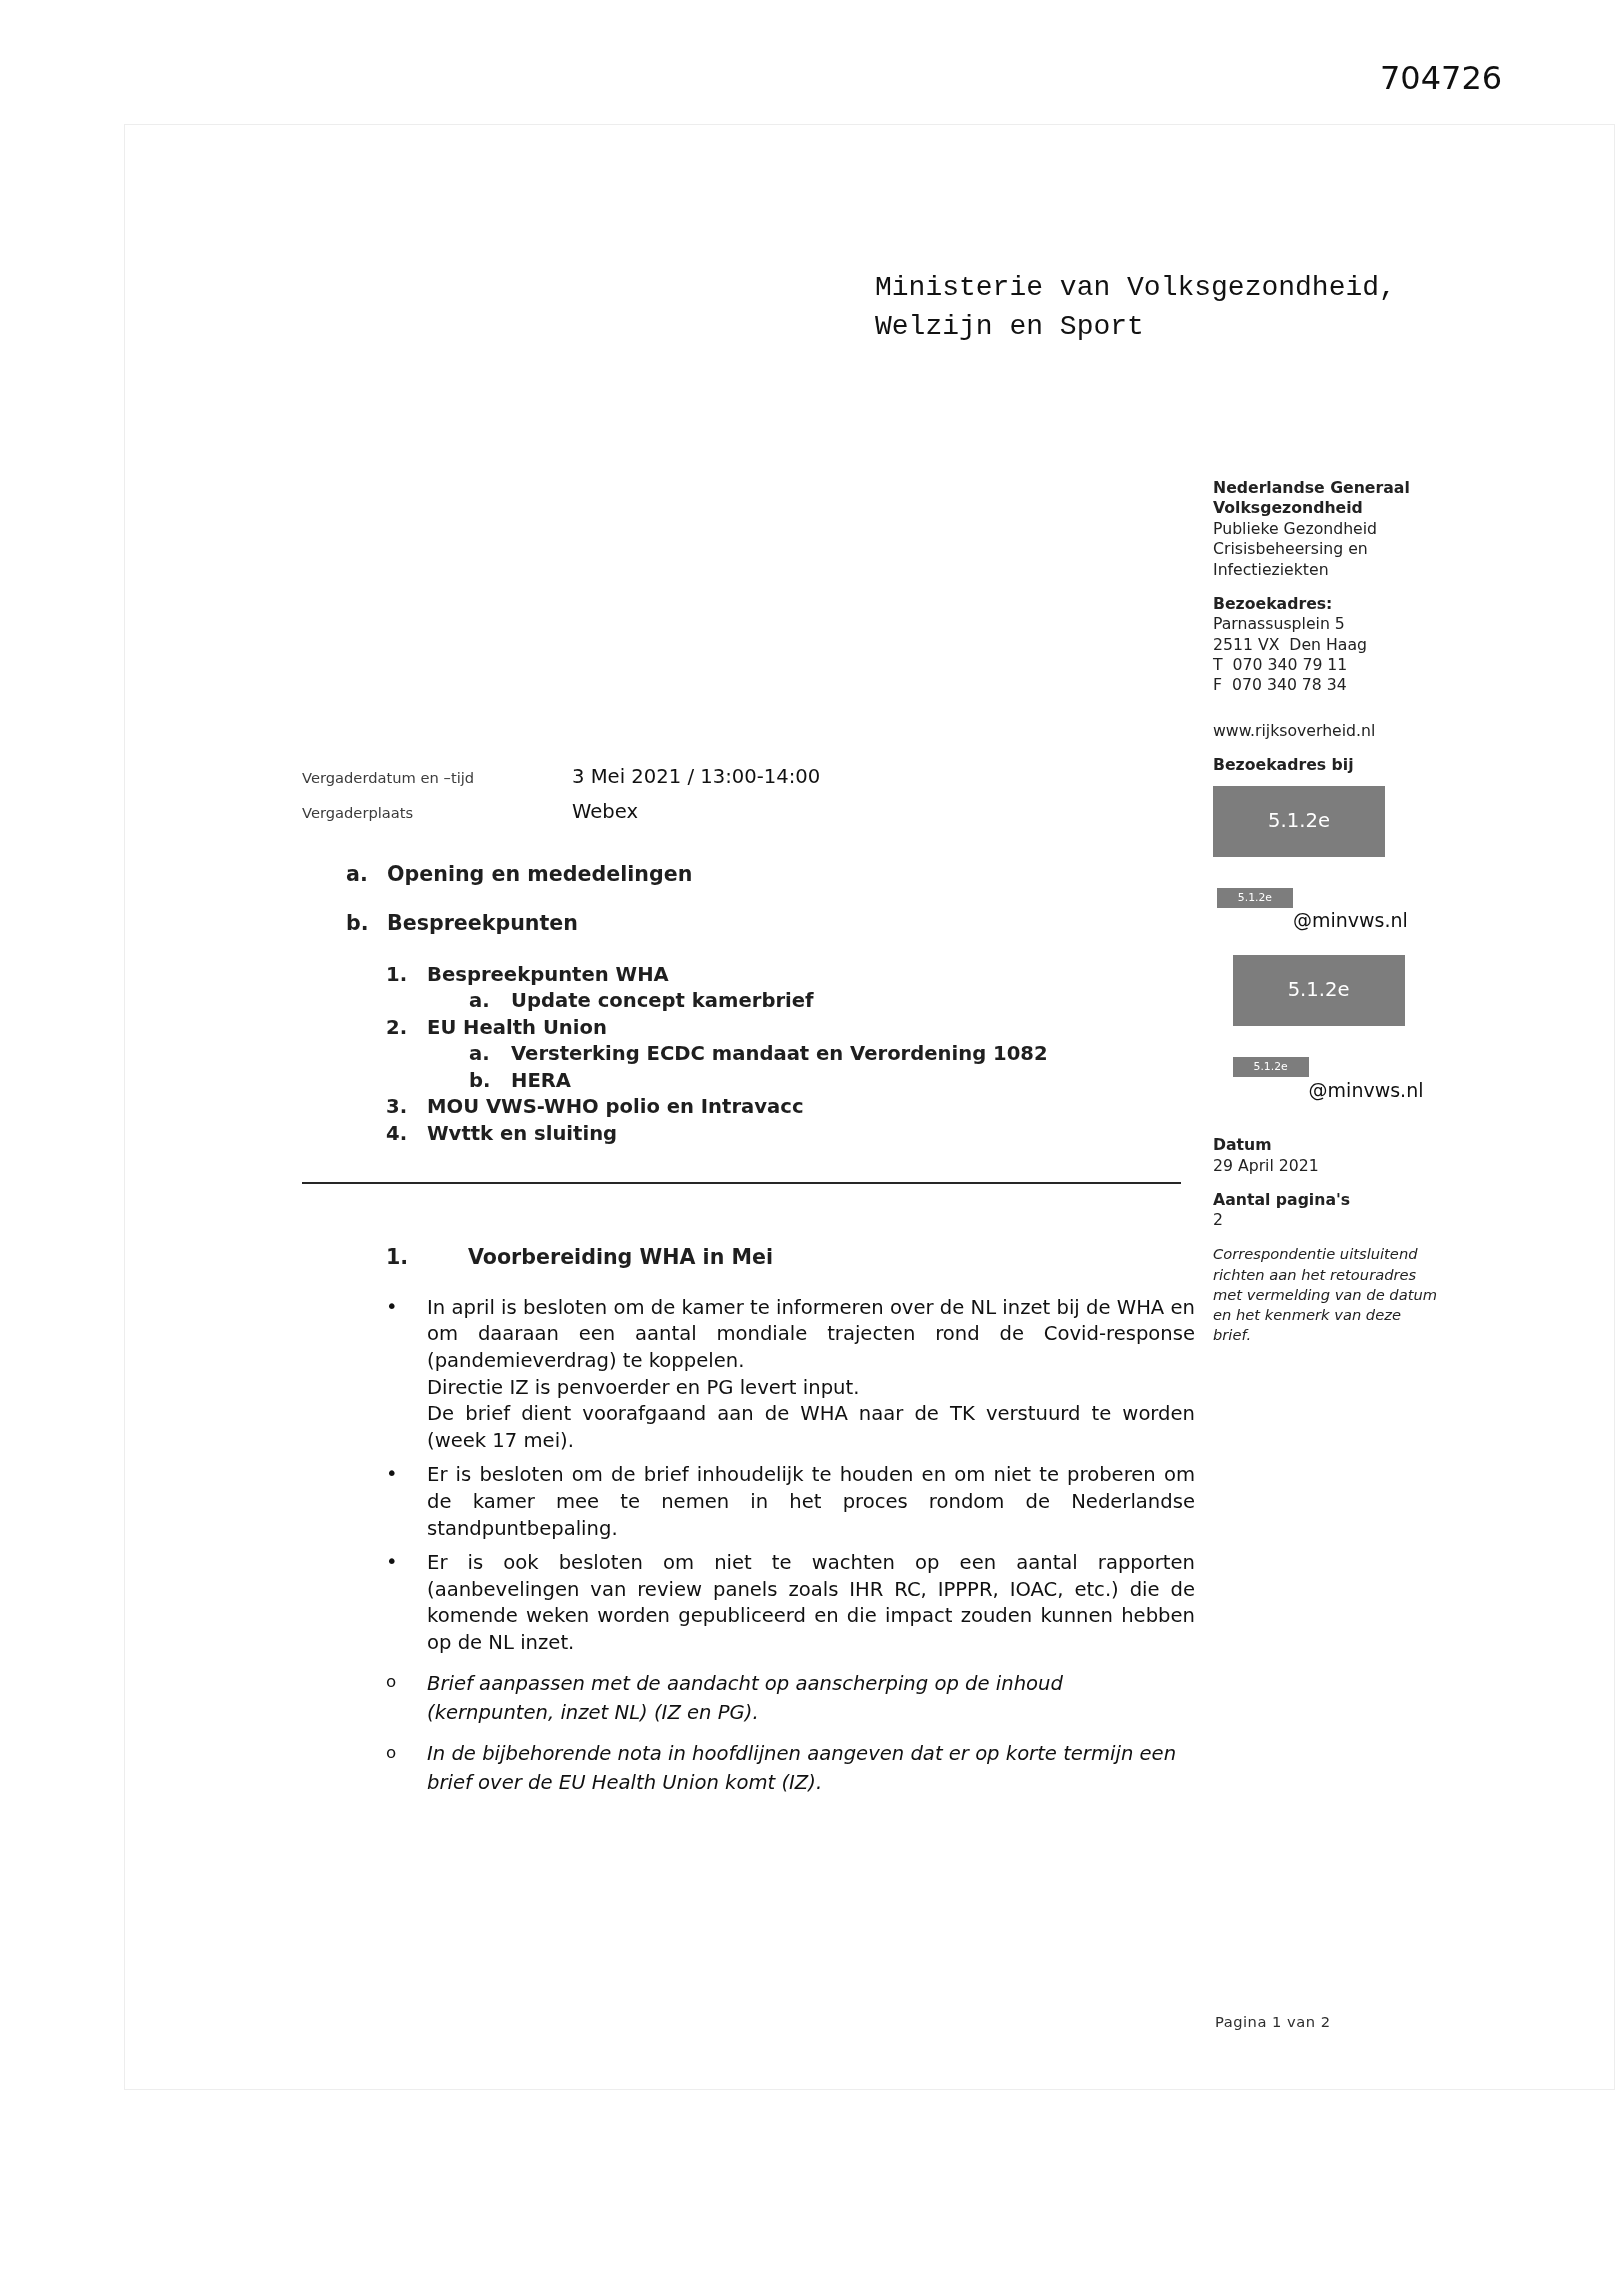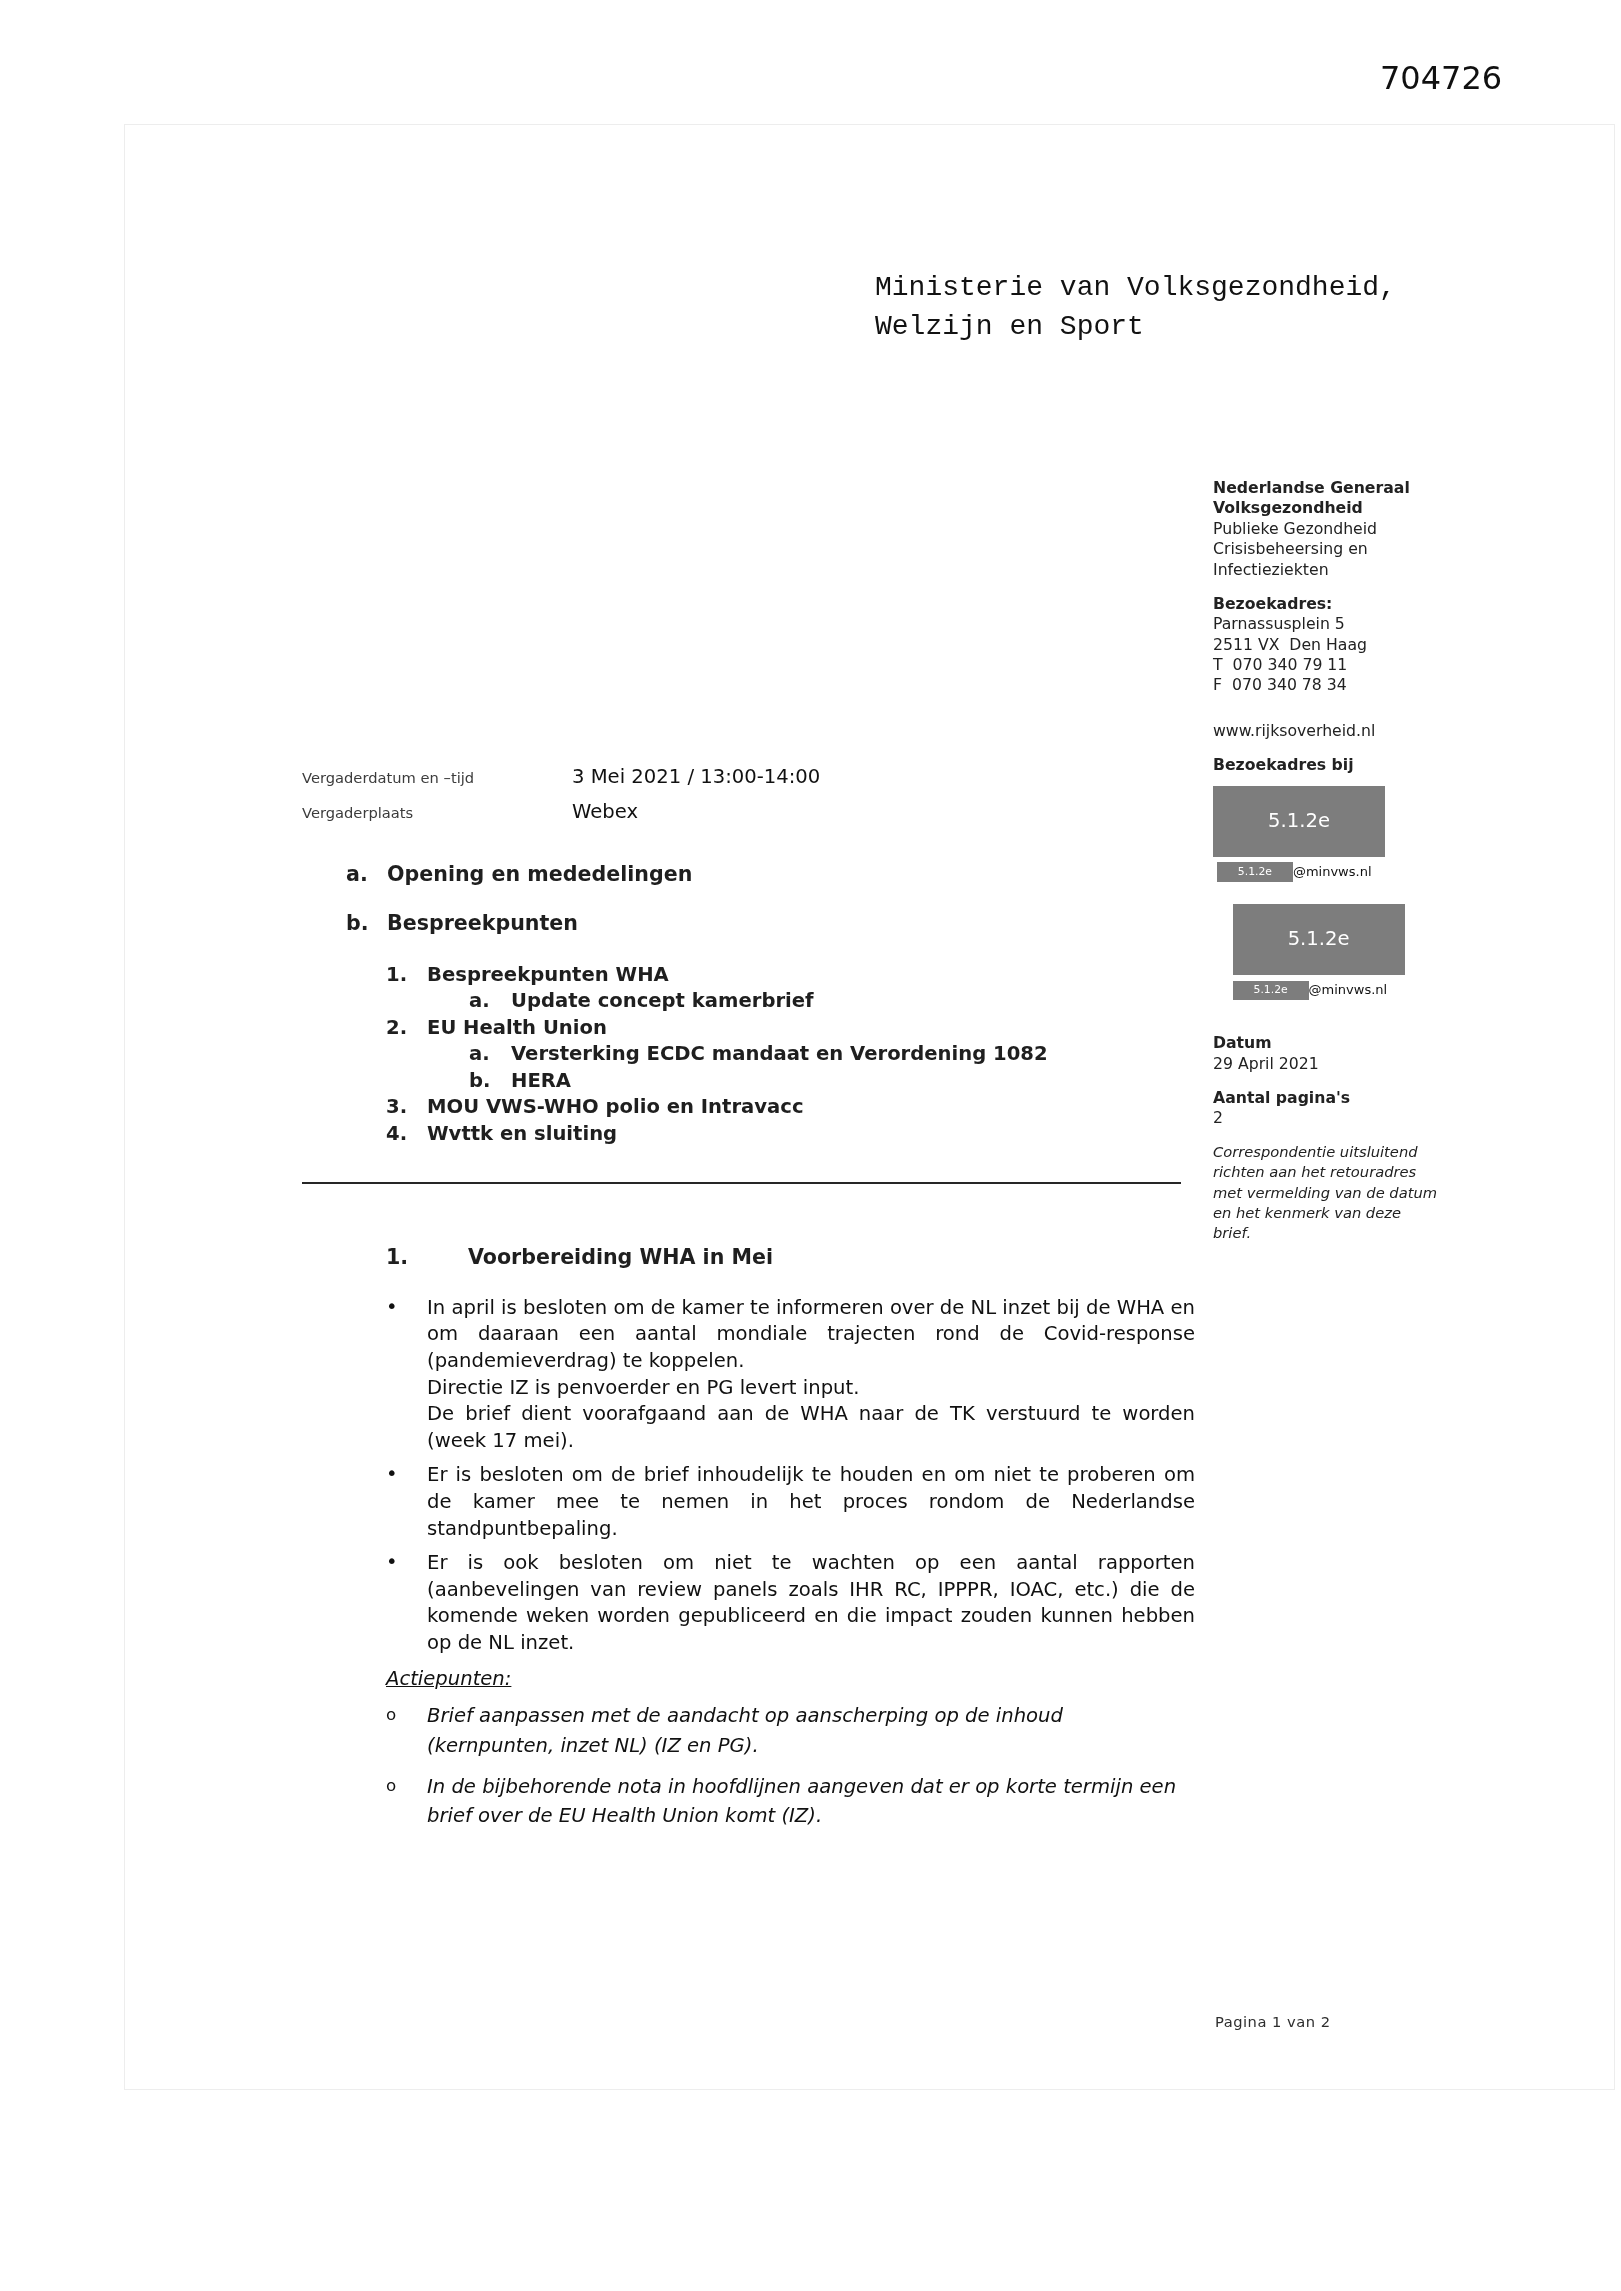--- a/index.html
+++ b/index.html
@@ -36,21 +36,21 @@
     font-size:19.6px; margin-top:9.8px;
   }
   .redact-box.indent { margin-left:19.6px; margin-top:21.6px; }
   .email-row { margin-top:5.9px; display:flex; align-items:center; }
   .redact-chip {
     display:inline-flex; width:76px; height:19.6px; background:#7d7d7d;
     color:#ffffff; font-size:10.8px; align-items:center; justify-content:center;
     margin-left:3.9px; flex:none;
   }
   .email-row.indent .redact-chip { margin-left:19.6px; }
-  .email-domain { font-size:13px; color:#111111; }
+  .email-domain { font-size:19px; color:#111111;margin-top:46px; }
   .note { font-style:italic; font-size:14.7px; line-height:1.38; color:#222222; }
   
   .main { position:absolute; top:714px; left:302px; width:897px; }
   .title {
     margin:0; font-size:62px; font-weight:400; color:#262626;
     letter-spacing:-1px; line-height:1.1;
   }
   .meta { margin-top:51px; }
   .meta-row { display:flex; align-items:baseline; margin-bottom:11.8px; }
   .meta-label { width:270px; flex:none; font-size:14.7px; color:#3c3c3c; }
@@ -209,21 +209,20 @@
       <div class="bullet-row">
         <span class="bmark">•</span>
         <span class="btext">Er is besloten om de brief inhoudelijk te houden en om niet te proberen om de kamer mee te nemen in het proces rondom de Nederlandse standpuntbepaling.</span>
       </div>
       <div class="bullet-row">
         <span class="bmark">•</span>
         <span class="btext">Er is ook besloten om niet te wachten op een aantal rapporten (aanbevelingen van review panels zoals IHR RC, IPPPR, IOAC, etc.) die de komende weken worden gepubliceerd en die impact zouden kunnen hebben op de NL inzet.</span>
       </div>
     </div>
 
-    <div class="action-label">Actiepunten:</div>
 
     <div class="actions">
       <div class="action-row">
         <span class="amark">o</span>
         <span class="atext">Brief aanpassen met de aandacht op aanscherping op de inhoud (kernpunten, inzet NL) (IZ en PG).</span>
       </div>
       <div class="action-row">
         <span class="amark">o</span>
         <span class="atext">In de bijbehorende nota in hoofdlijnen aangeven dat er op korte termijn een brief over de EU Health Union komt (IZ).</span>
       </div>

